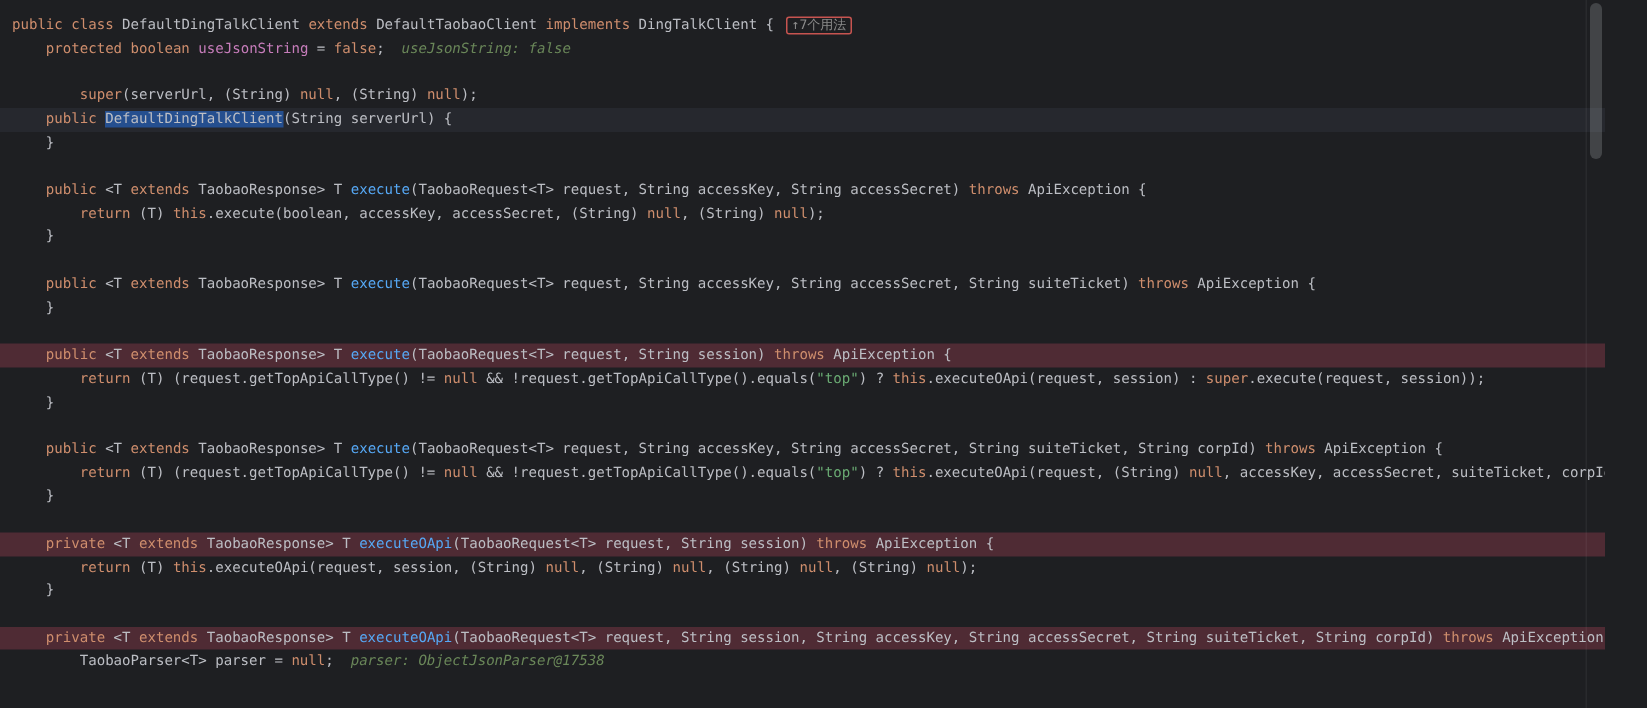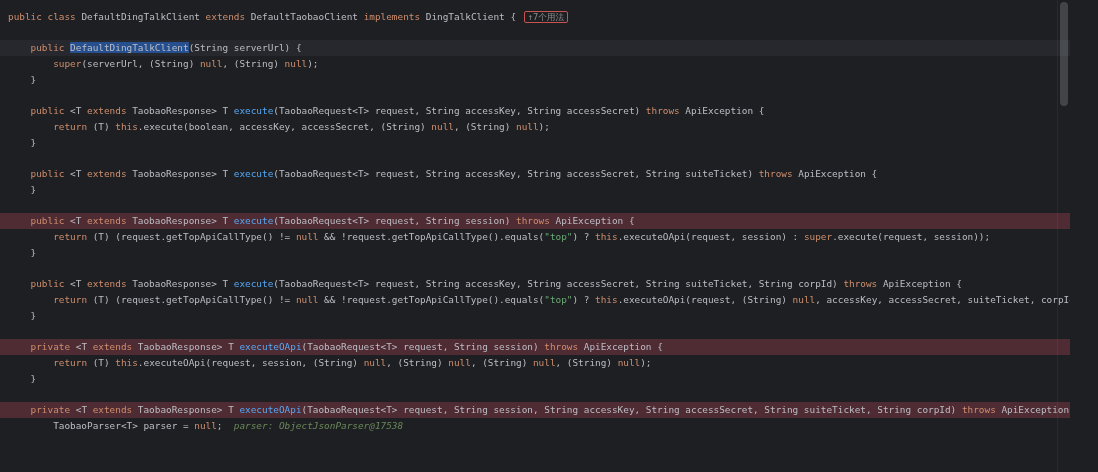--- a/index.html
+++ b/index.html
@@ -28,23 +28,24 @@
   .tok-hb{border:1px solid var(--c-ann,#c75450);border-radius:2px;padding:0 3px;margin-left:2px;}
   .scrollbar{position:absolute;top:0;right:0;width:12px;height:472px;border-left:1px solid rgba(255,255,255,0.05);}
   .scrollbar-thumb{position:absolute;top:2px;right:2px;width:8px;height:104px;border-radius:4px;background:var(--thumb,rgba(166,170,175,0.28));}
 </style>
 </head>
 <body>
 
 <div class="editor">
   <div class="code">
       <div class="code-line"><span class="tok-k">public</span><span class="tok-p"> </span><span class="tok-k">class</span><span class="tok-p"> DefaultDingTalkClient </span><span class="tok-k">extends</span><span class="tok-p"> DefaultTaobaoClient </span><span class="tok-k">implements</span><span class="tok-p"> DingTalkClient { </span><span class="tok-hb">↑7个用法</span></div>
+      <div class="code-line"><span class="tok-p">    </span><span class="tok-k">protected</span><span class="tok-p"> </span><span class="tok-k">boolean</span><span class="tok-p"> </span><span class="tok-f">useJsonString</span><span class="tok-p"> = </span><span class="tok-k">false</span><span class="tok-p">;  </span><span class="tok-d">useJsonString: false</span></div>
       <div class="code-line"></div>
+      <div class="code-line"><span class="tok-p">        </span><span class="tok-k">super</span><span class="tok-p">(serverUrl, (String) </span><span class="tok-k">null</span><span class="tok-p">, (String) </span><span class="tok-k">null</span><span class="tok-p">);</span></div>
       <div class="code-line hl-current"><span class="tok-p">    </span><span class="tok-k">public</span><span class="tok-p"> </span><span class="tok-msel" style="background: rgb(37, 79, 143);">DefaultDingTalkClient</span><span class="tok-p">(String serverUrl) {</span></div>
-      <div class="code-line"><span class="tok-p">        </span><span class="tok-k">super</span><span class="tok-p">(serverUrl, (String) </span><span class="tok-k">null</span><span class="tok-p">, (String) </span><span class="tok-k">null</span><span class="tok-p">);</span></div>
       <div class="code-line"><span class="tok-p">    }</span></div>
       <div class="code-line"></div>
       <div class="code-line"><span class="tok-p">    </span><span class="tok-k">public</span><span class="tok-p"> &lt;T </span><span class="tok-k">extends</span><span class="tok-p"> TaobaoResponse&gt; T </span><span class="tok-m">execute</span><span class="tok-p">(TaobaoRequest&lt;T&gt; request, String accessKey, String accessSecret) </span><span class="tok-k">throws</span><span class="tok-p"> ApiException {</span></div>
       <div class="code-line"><span class="tok-p">        </span><span class="tok-k">return</span><span class="tok-p"> (T) </span><span class="tok-k">this</span><span class="tok-p">.execute(boolean, accessKey, accessSecret, (String) </span><span class="tok-k">null</span><span class="tok-p">, (String) </span><span class="tok-k">null</span><span class="tok-p">);</span></div>
       <div class="code-line"><span class="tok-p">    }</span></div>
       <div class="code-line"></div>
       <div class="code-line"><span class="tok-p">    </span><span class="tok-k">public</span><span class="tok-p"> &lt;T </span><span class="tok-k">extends</span><span class="tok-p"> TaobaoResponse&gt; T </span><span class="tok-m">execute</span><span class="tok-p">(TaobaoRequest&lt;T&gt; request, String accessKey, String accessSecret, String suiteTicket) </span><span class="tok-k">throws</span><span class="tok-p"> ApiException {</span></div>
       <div class="code-line"><span class="tok-p">    }</span></div>
       <div class="code-line"></div>
       <div class="code-line hl-breakpoint"><span class="tok-p">    </span><span class="tok-k">public</span><span class="tok-p"> &lt;T </span><span class="tok-k">extends</span><span class="tok-p"> TaobaoResponse&gt; T </span><span class="tok-m">execute</span><span class="tok-p">(TaobaoRequest&lt;T&gt; request, String session) </span><span class="tok-k">throws</span><span class="tok-p"> ApiException {</span></div>

